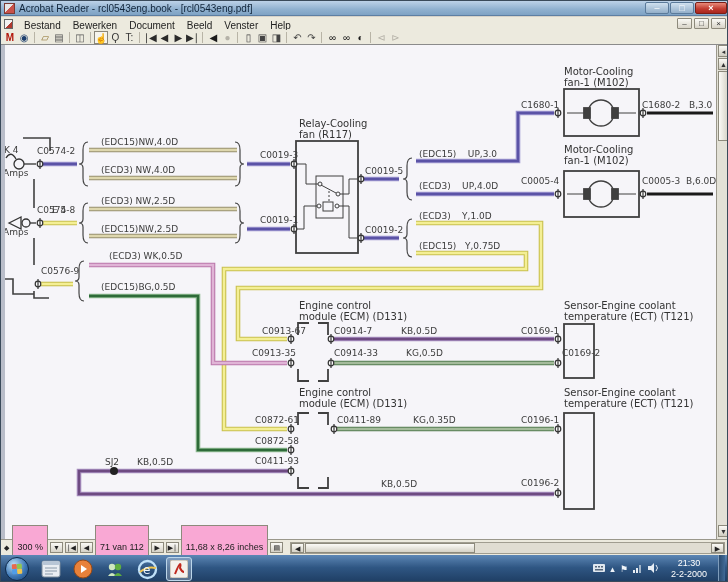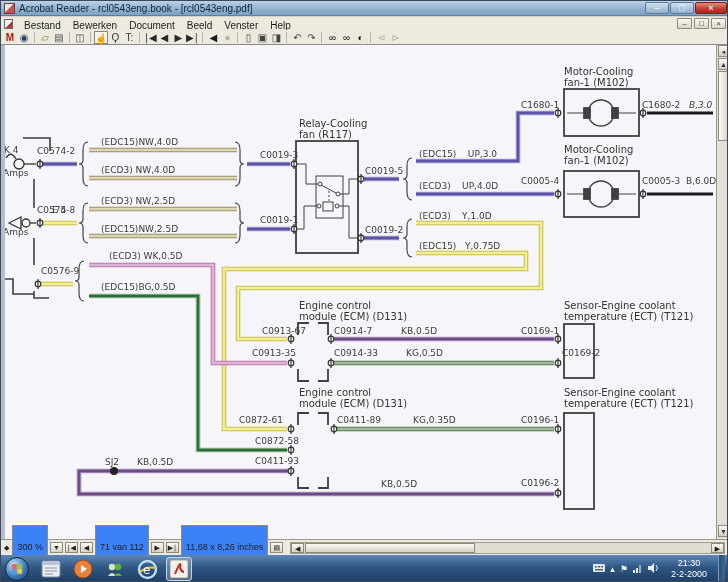--- a/index.html
+++ b/index.html
@@ -26,21 +26,21 @@
   #content{position:absolute;left:0;top:44px;width:715px;height:494px;background:#f6f5f9;}
   #content .leftstrip{position:absolute;left:0;top:0;width:4px;height:494px;background:#b9bdc9;}
   .dlabel{position:absolute;font-family:"DejaVu Sans",sans-serif;font-size:9px;color:#3c3c3c;white-space:pre;line-height:10px;}
   .dlabel.big{font-size:10px;color:#333;}
   
   #vscroll{position:absolute;left:715px;top:44px;width:13px;height:494px;background:#e3e1d7;border-left:1px solid #9a978b;box-sizing:border-box;}
   .sbtn{position:absolute;left:1px;width:11px;height:12px;background:linear-gradient(#fbfaf6,#cfccc0);border:1px solid #8d8a7c;font-size:7px;line-height:11px;text-align:center;color:#333;box-sizing:border-box;}
   #vthumb{position:absolute;left:1px;top:26px;width:11px;height:70px;background:linear-gradient(90deg,#fbfaf6,#d5d2c6);border:1px solid #8d8a7c;box-sizing:border-box;}
   
   #statusbar{position:absolute;left:0;top:538px;width:728px;height:16px;background:#eceade;border-top:1px solid #9a978b;display:flex;align-items:center;font-size:9px;color:#222;box-sizing:border-box;padding-left:3px;}
-  .sfield{height:11px;line-height:11px;padding:16px 4px;background:#3b82f6;border:1px solid #8d8a7c;margin:0 1px;white-space:nowrap;}
+  .sfield{height:11px;line-height:11px;padding:16px 4px;background:#f9a8d4;border:1px solid #8d8a7c;margin:0 1px;white-space:nowrap;}
   .snav{width:13px;height:11px;line-height:10px;text-align:center;background:linear-gradient(#fbfaf6,#d5d2c6);border:1px solid #8d8a7c;font-size:7px;margin:0 1px;box-sizing:border-box;}
   #hscroll{position:relative;flex:1;height:12px;margin:0 4px 0 6px;background:#e0ddd2;border:1px solid #a09d90;box-sizing:border-box;}
   #hthumb{position:absolute;left:14px;top:0;width:170px;height:10px;background:linear-gradient(#fbfaf6,#d5d2c6);border:1px solid #8d8a7c;box-sizing:border-box;}
   .harr{position:absolute;top:0;width:13px;height:10px;background:linear-gradient(#fbfaf6,#d5d2c6);border:1px solid #8d8a7c;font-size:7px;line-height:9px;text-align:center;box-sizing:border-box;}
   
   #taskbar{position:absolute;left:0;top:554px;width:728px;height:28px;background:linear-gradient(#5d87b5,#2f5683 45%,#1d3c61);display:flex;align-items:center;}
   #startorb{width:24px;height:24px;border-radius:50%;margin:0 6px 0 4px;background:radial-gradient(circle at 35% 30%,#bfe0f8,#3f7ab8 55%,#173e6e);border:1px solid #0e2a4c;position:relative;box-sizing:border-box;}
   #startorb .flag{position:absolute;left:6px;top:6px;width:10px;height:10px;display:grid;grid-template-columns:5px 5px;grid-template-rows:5px 5px;transform:rotate(-4deg);}
   #startorb .flag i{display:block;border-radius:1px;}
   .taskicon{width:26px;height:24px;margin:0 3px;border-radius:3px;display:flex;align-items:center;justify-content:center;position:relative;}
@@ -351,41 +351,41 @@
         <div class="dlabel" style="left: 364px; top: 121px;">C0019-5</div>
         <div class="dlabel" style="left: 364px; top: 180px;">C0019-2</div>
         <div class="dlabel" style="left: 418px; top: 104px;">(EDC15)    UP,3.0</div>
         <div class="dlabel" style="left: 418px; top: 136px;">(ECD3)    UP,4.0D</div>
         <div class="dlabel" style="left: 418px; top: 166px;">(ECD3)    Y,1.0D</div>
         <div class="dlabel" style="left: 418px; top: 196px;">(EDC15)   Y,0.75D</div>
         <div class="dlabel big" style="left: 563px; top: 22px;">Motor-Cooling</div>
         <div class="dlabel big" style="left: 563px; top: 33px;">fan-1 (M102)</div>
         <div class="dlabel" style="left: 520px; top: 55px;">C1680-1</div>
         <div class="dlabel" style="left: 641px; top: 55px;">C1680-2</div>
-        <div class="dlabel" style="left: 688px; top: 55px; font-style: italic;">B,3.0</div>
+        <div class="dlabel" style="left: 688px; top: 55px;">B,3.0</div>
         <div class="dlabel big" style="left: 563px; top: 100px;">Motor-Cooling</div>
         <div class="dlabel big" style="left: 563px; top: 111px;">fan-1 (M102)</div>
         <div class="dlabel" style="left: 520px; top: 131px;">C0005-4</div>
         <div class="dlabel" style="left: 641px; top: 131px;">C0005-3</div>
         <div class="dlabel" style="left: 685px; top: 131px;">B,6.0D</div>
         <div class="dlabel big" style="left: 298px; top: 256px;">Engine control</div>
         <div class="dlabel big" style="left: 298px; top: 267px;">module (ECM) (D131)</div>
         <div class="dlabel" style="left: 261px; top: 281px;">C0913-67</div>
         <div class="dlabel" style="left: 333px; top: 281px;">C0914-7</div>
         <div class="dlabel" style="left: 400px; top: 281px;">KB,0.5D</div>
         <div class="dlabel" style="left: 251px; top: 303px;">C0913-35</div>
         <div class="dlabel" style="left: 333px; top: 303px;">C0914-33</div>
         <div class="dlabel" style="left: 405px; top: 303px;">KG,0.5D</div>
         <div class="dlabel big" style="left: 563px; top: 256px;">Sensor-Engine coolant</div>
         <div class="dlabel big" style="left: 563px; top: 267px;">temperature (ECT) (T121)</div>
         <div class="dlabel" style="left: 520px; top: 281px;">C0169-1</div>
         <div class="dlabel" style="left: 520px; top: 303px; margin-left: 41px;">C0169-2</div>
         <div class="dlabel big" style="left: 298px; top: 343px;">Engine control</div>
         <div class="dlabel big" style="left: 298px; top: 354px;">module (ECM) (D131)</div>
-        <div class="dlabel" style="left: 238px; top: 370px; text-align: right;">C0872-61</div>
+        <div class="dlabel" style="left: 254px; top: 370px; text-align: right;">C0872-61</div>
         <div class="dlabel" style="left: 336px; top: 370px;">C0411-89</div>
         <div class="dlabel" style="left: 412px; top: 370px;">KG,0.35D</div>
         <div class="dlabel" style="left: 254px; top: 391px;">C0872-58</div>
         <div class="dlabel" style="left: 254px; top: 411px;">C0411-93</div>
         <div class="dlabel big" style="left: 563px; top: 343px;">Sensor-Engine coolant</div>
         <div class="dlabel big" style="left: 563px; top: 354px;">temperature (ECT) (T121)</div>
         <div class="dlabel" style="left: 520px; top: 370px;">C0196-1</div>
         <div class="dlabel" style="left: 104px; top: 412px;">SJ2</div>
         <div class="dlabel" style="left: 136px; top: 412px;">KB,0.5D</div>
         <div class="dlabel" style="left: 380px; top: 434px;">KB,0.5D</div>

